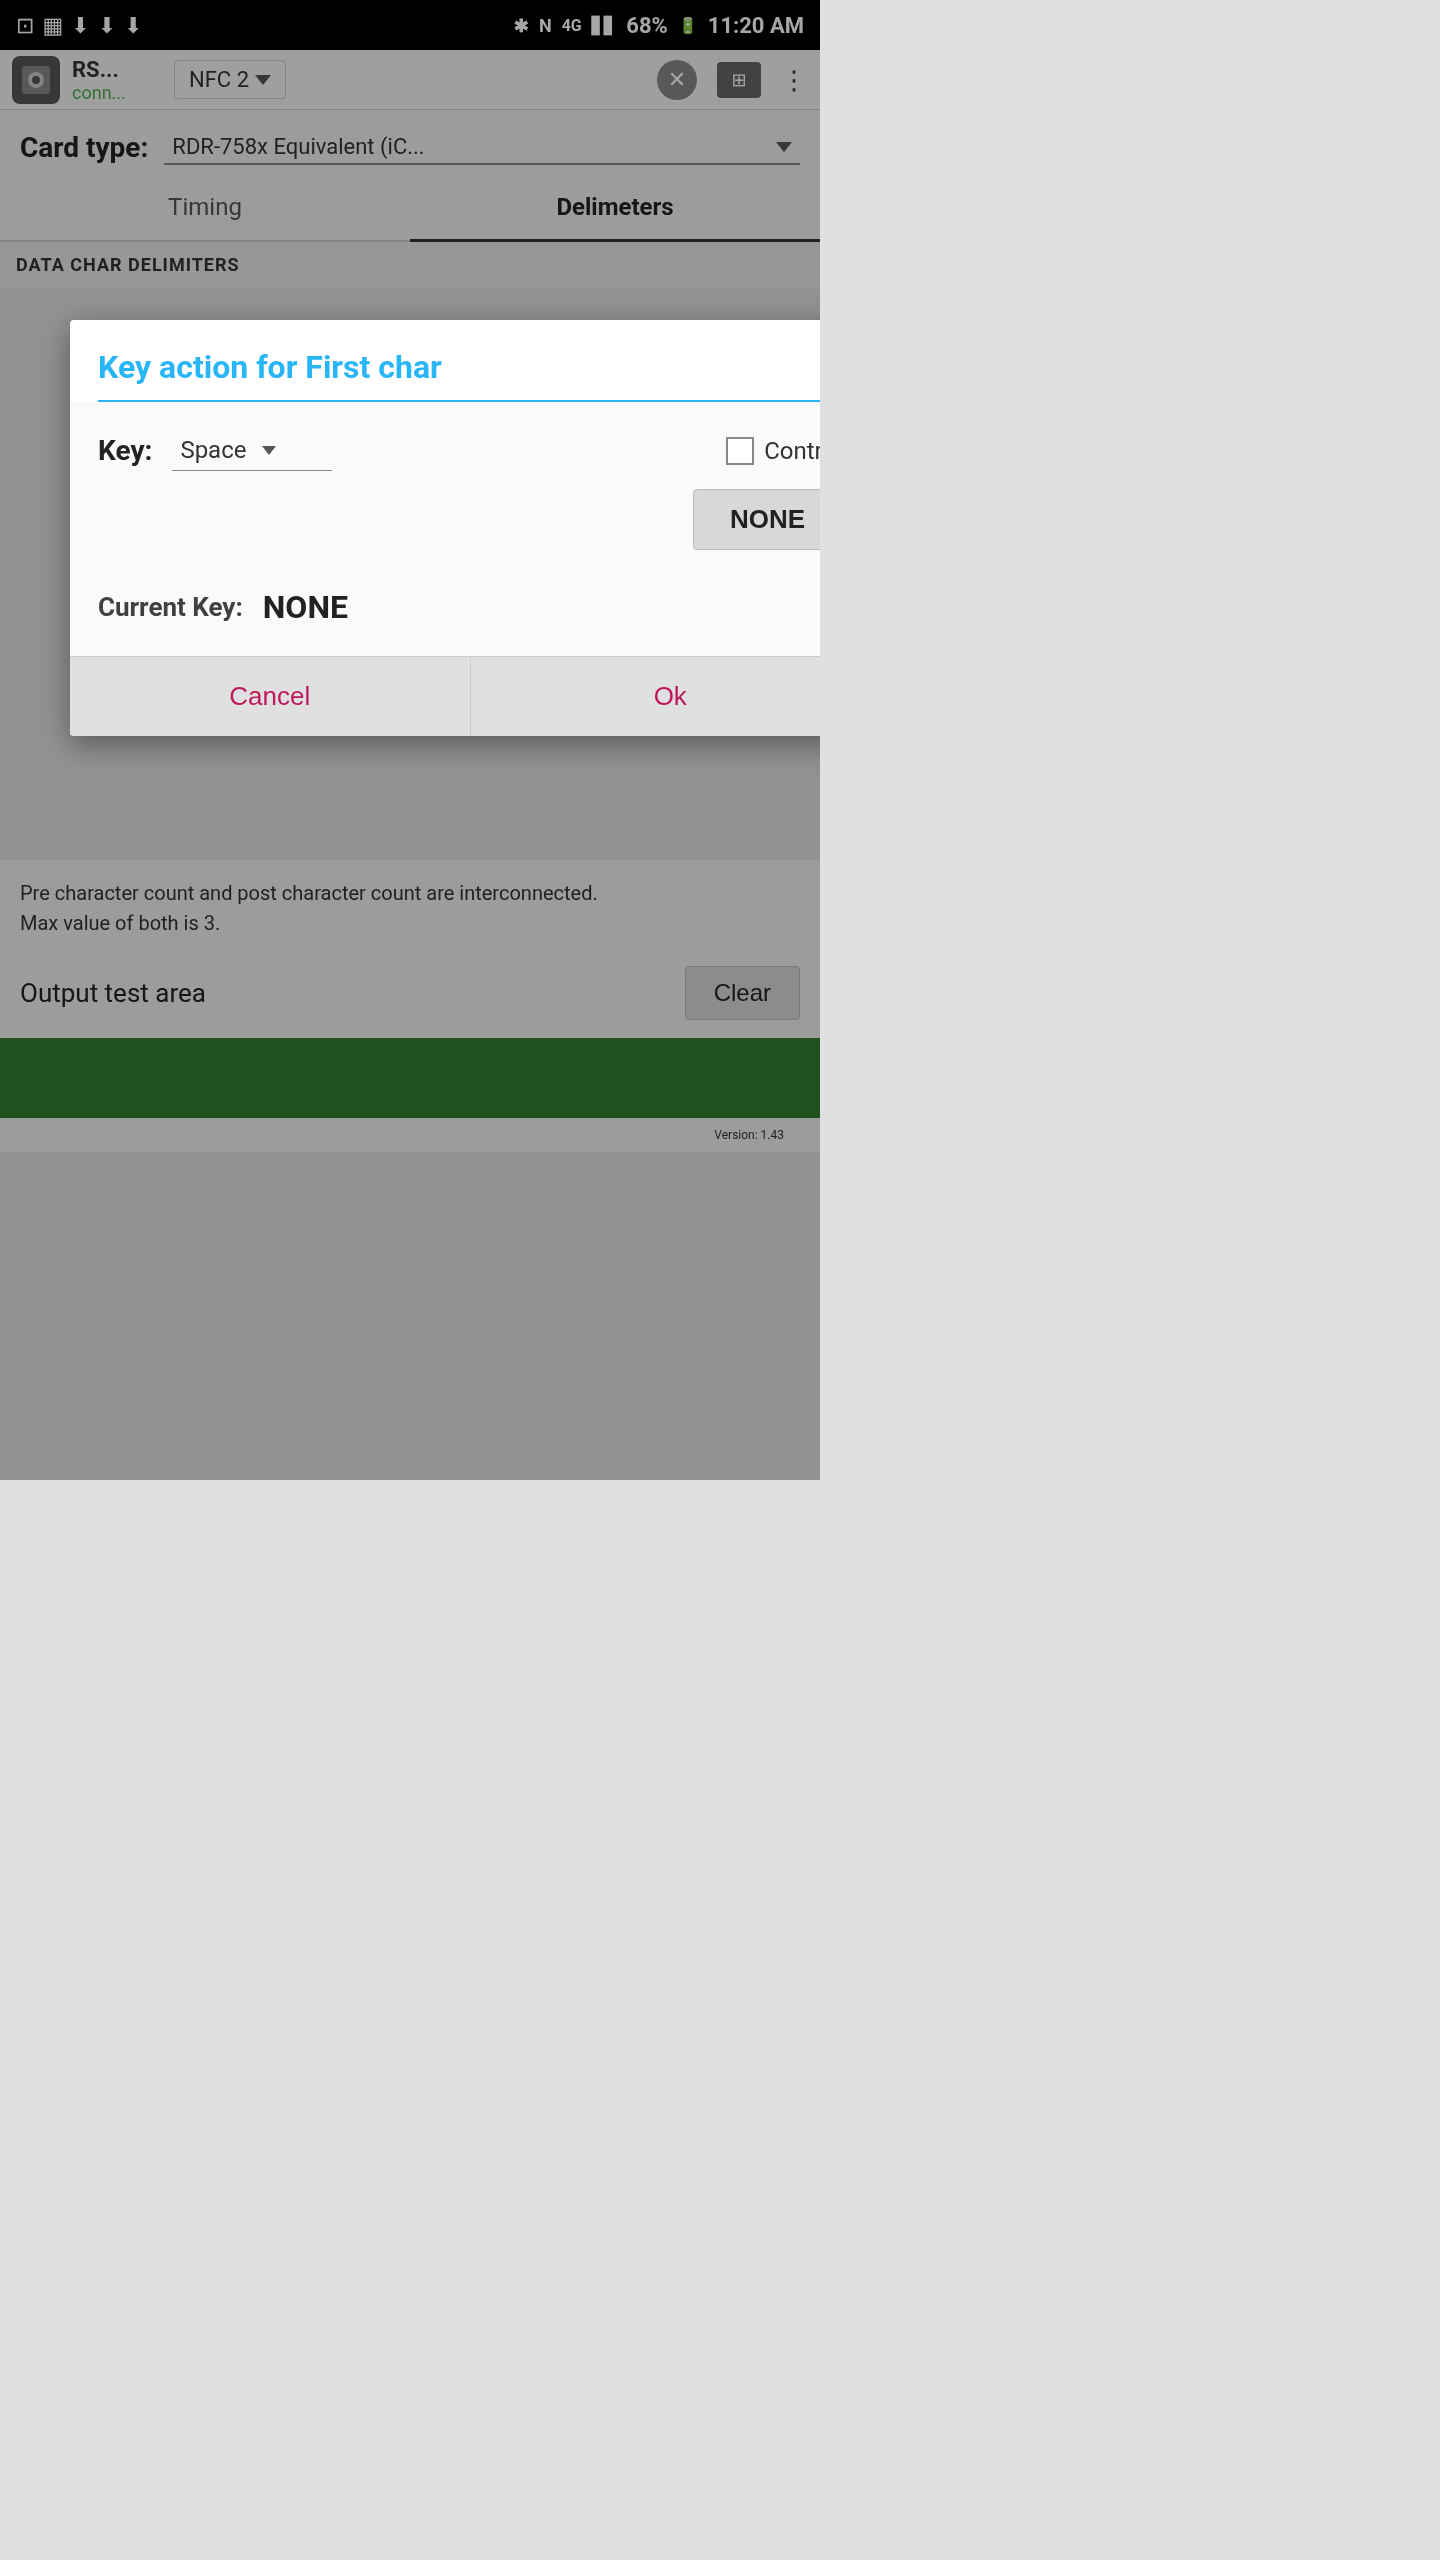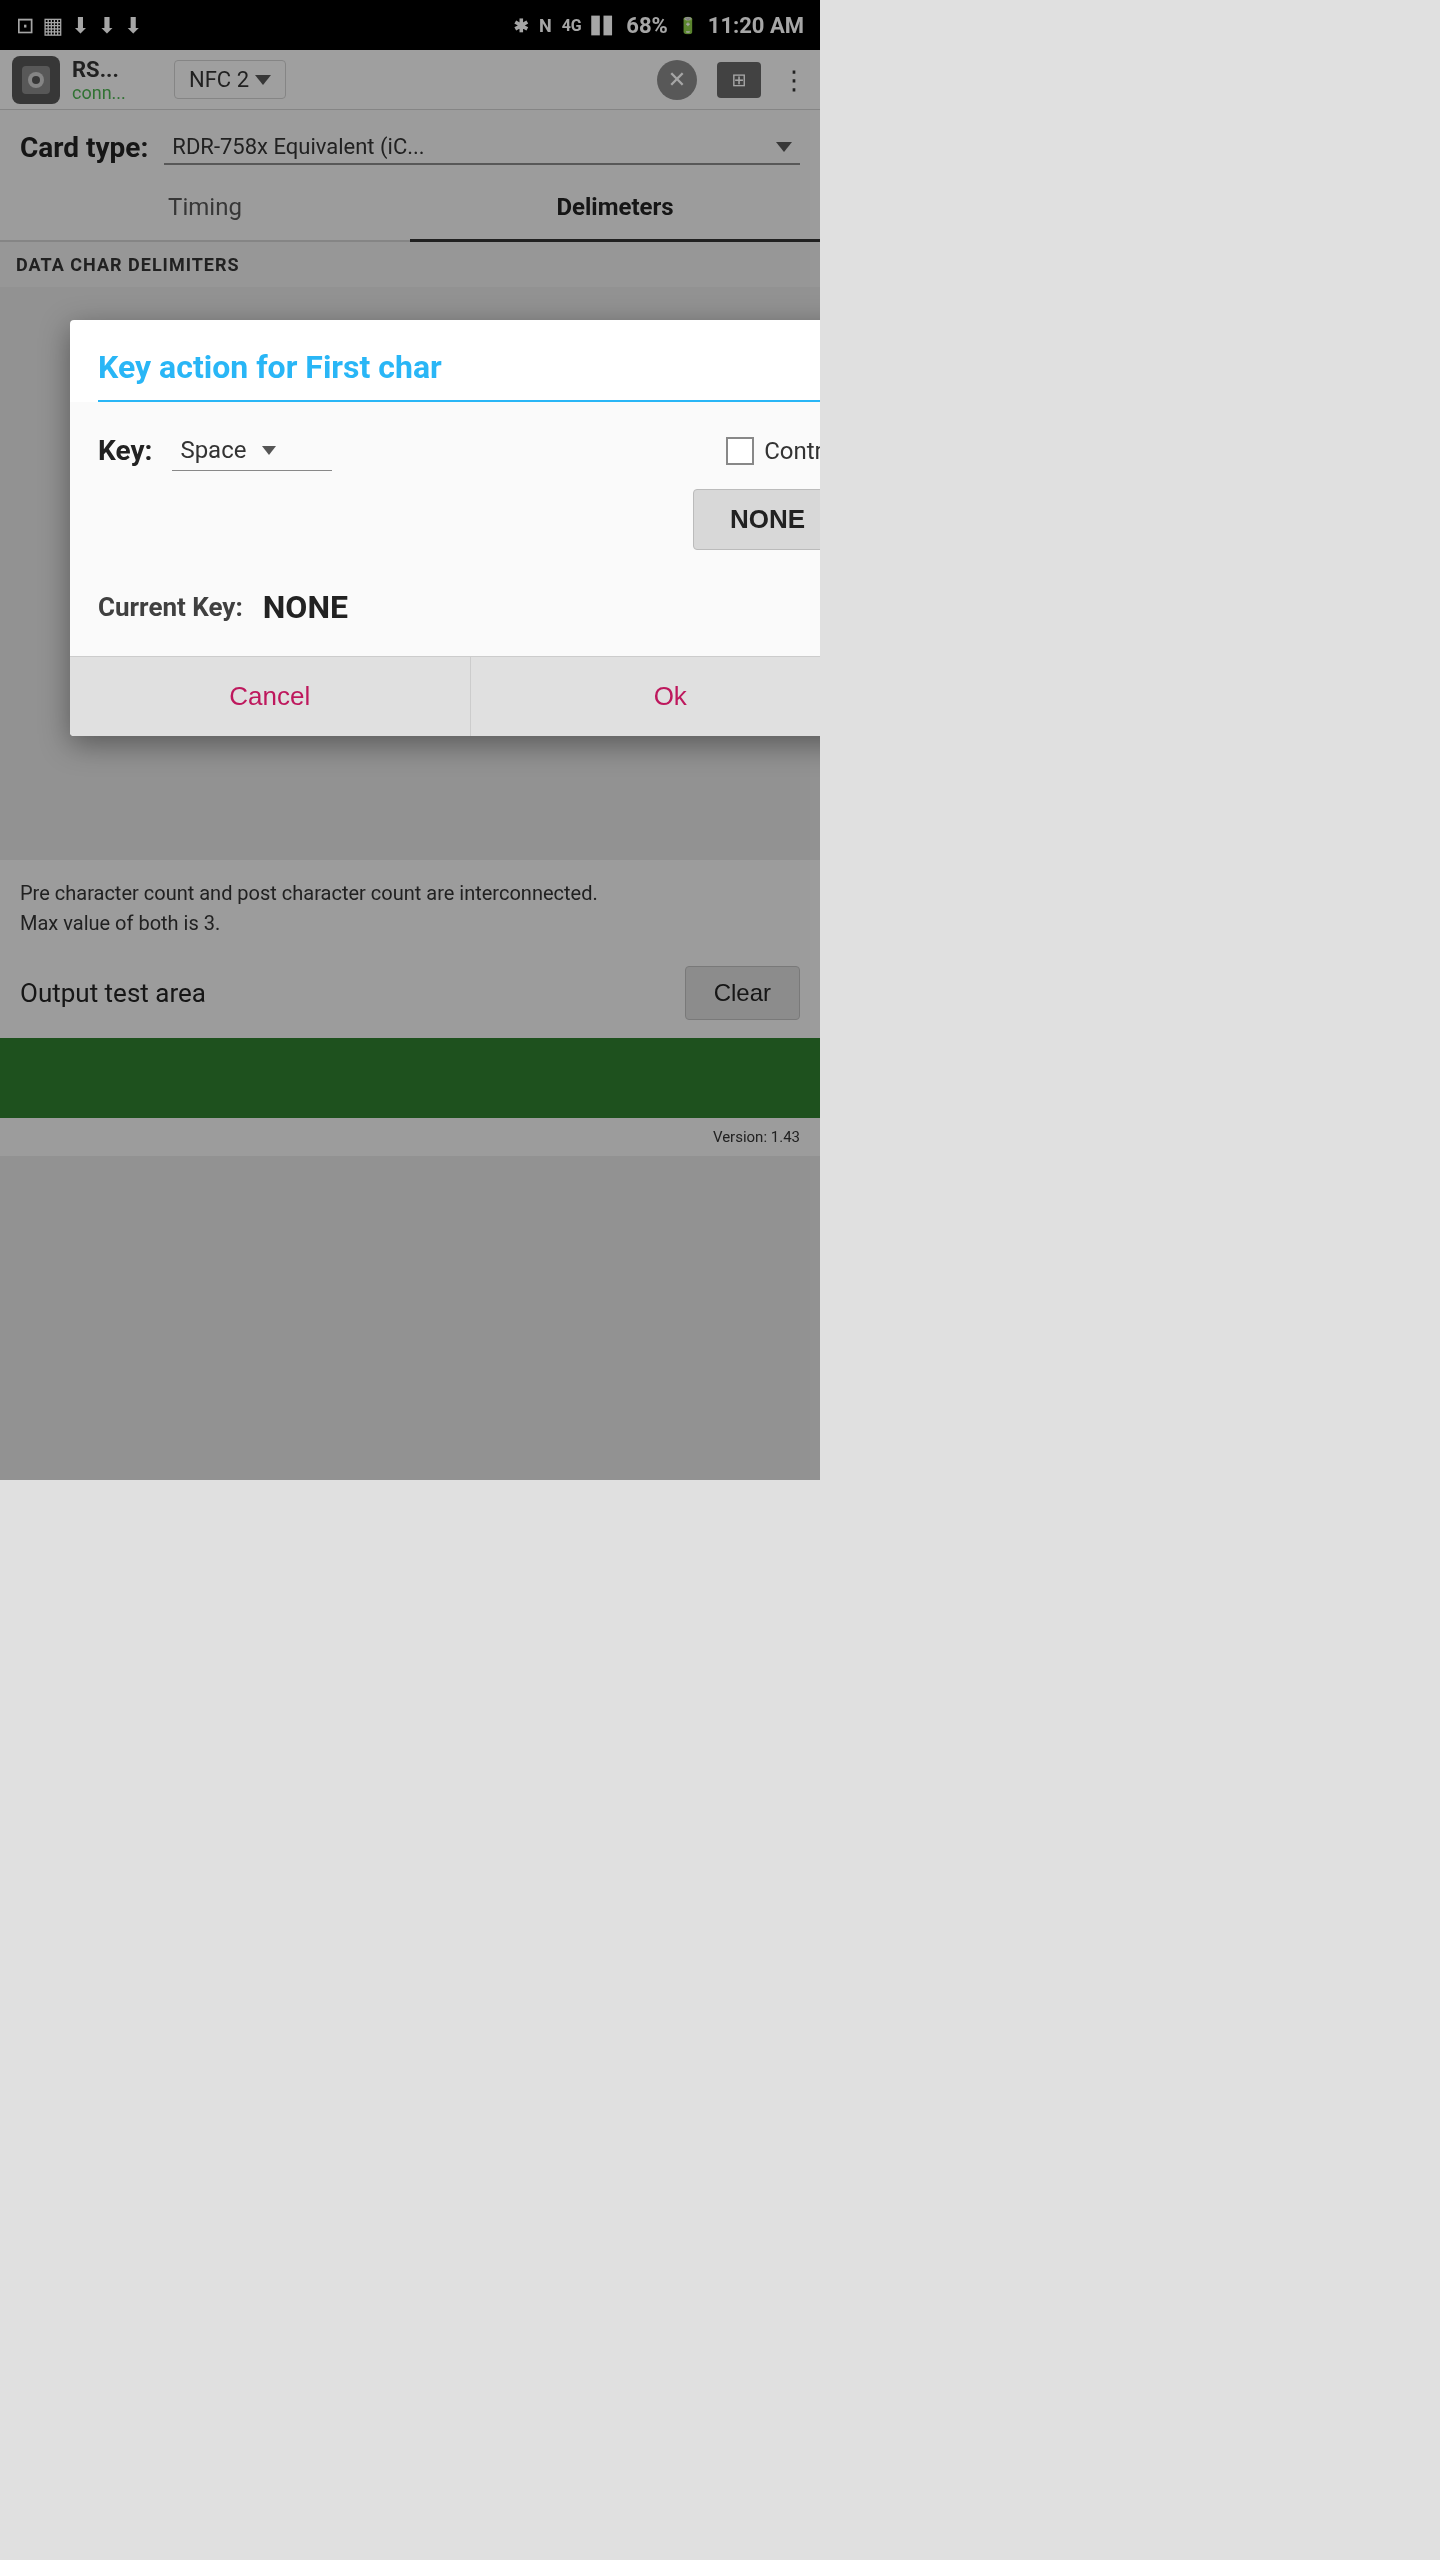--- a/index.html
+++ b/index.html
@@ -353,23 +353,23 @@
     }
 
     .output-green-bar {
       background: #2e7d2e;
       height: 80px;
       margin: 0 0 0 0;
     }
 
     .version-bar {
       background: #f0f0f0;
-      padding: 10px 20px;
+      padding: 10px 36px;
       text-align: right;
-      font-size: 15px;
+      font-size: 12px;
       color: #333;
     }
   </style>
 </head>
 <body>
 
 <div class="status-bar">
   <div class="status-left">
     <span>⊡</span>
     <span>▦</span>

